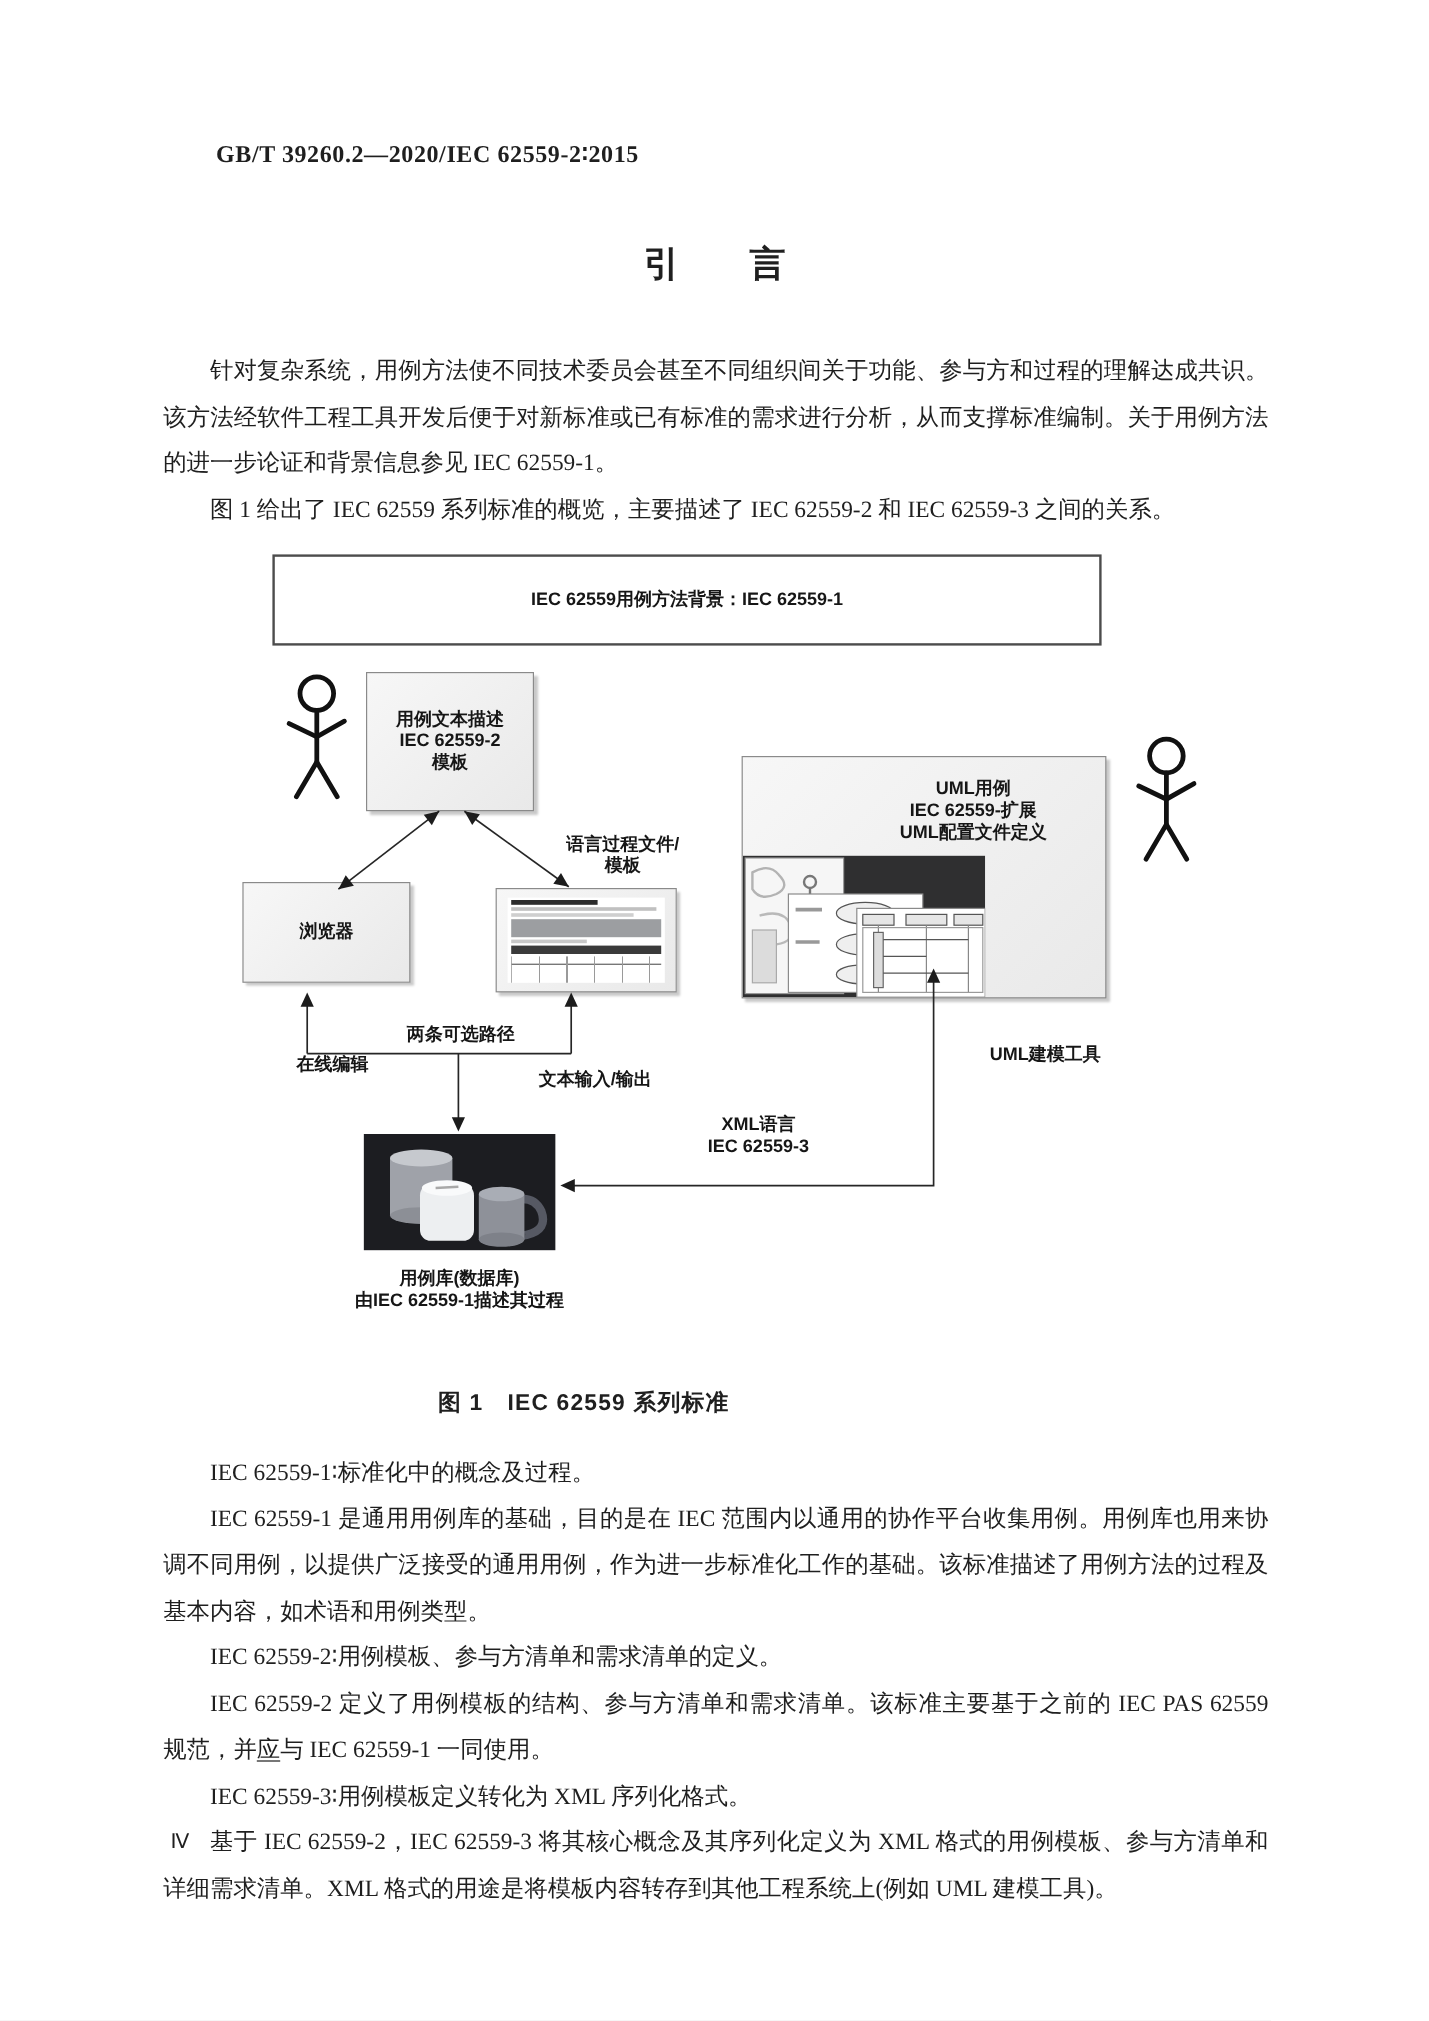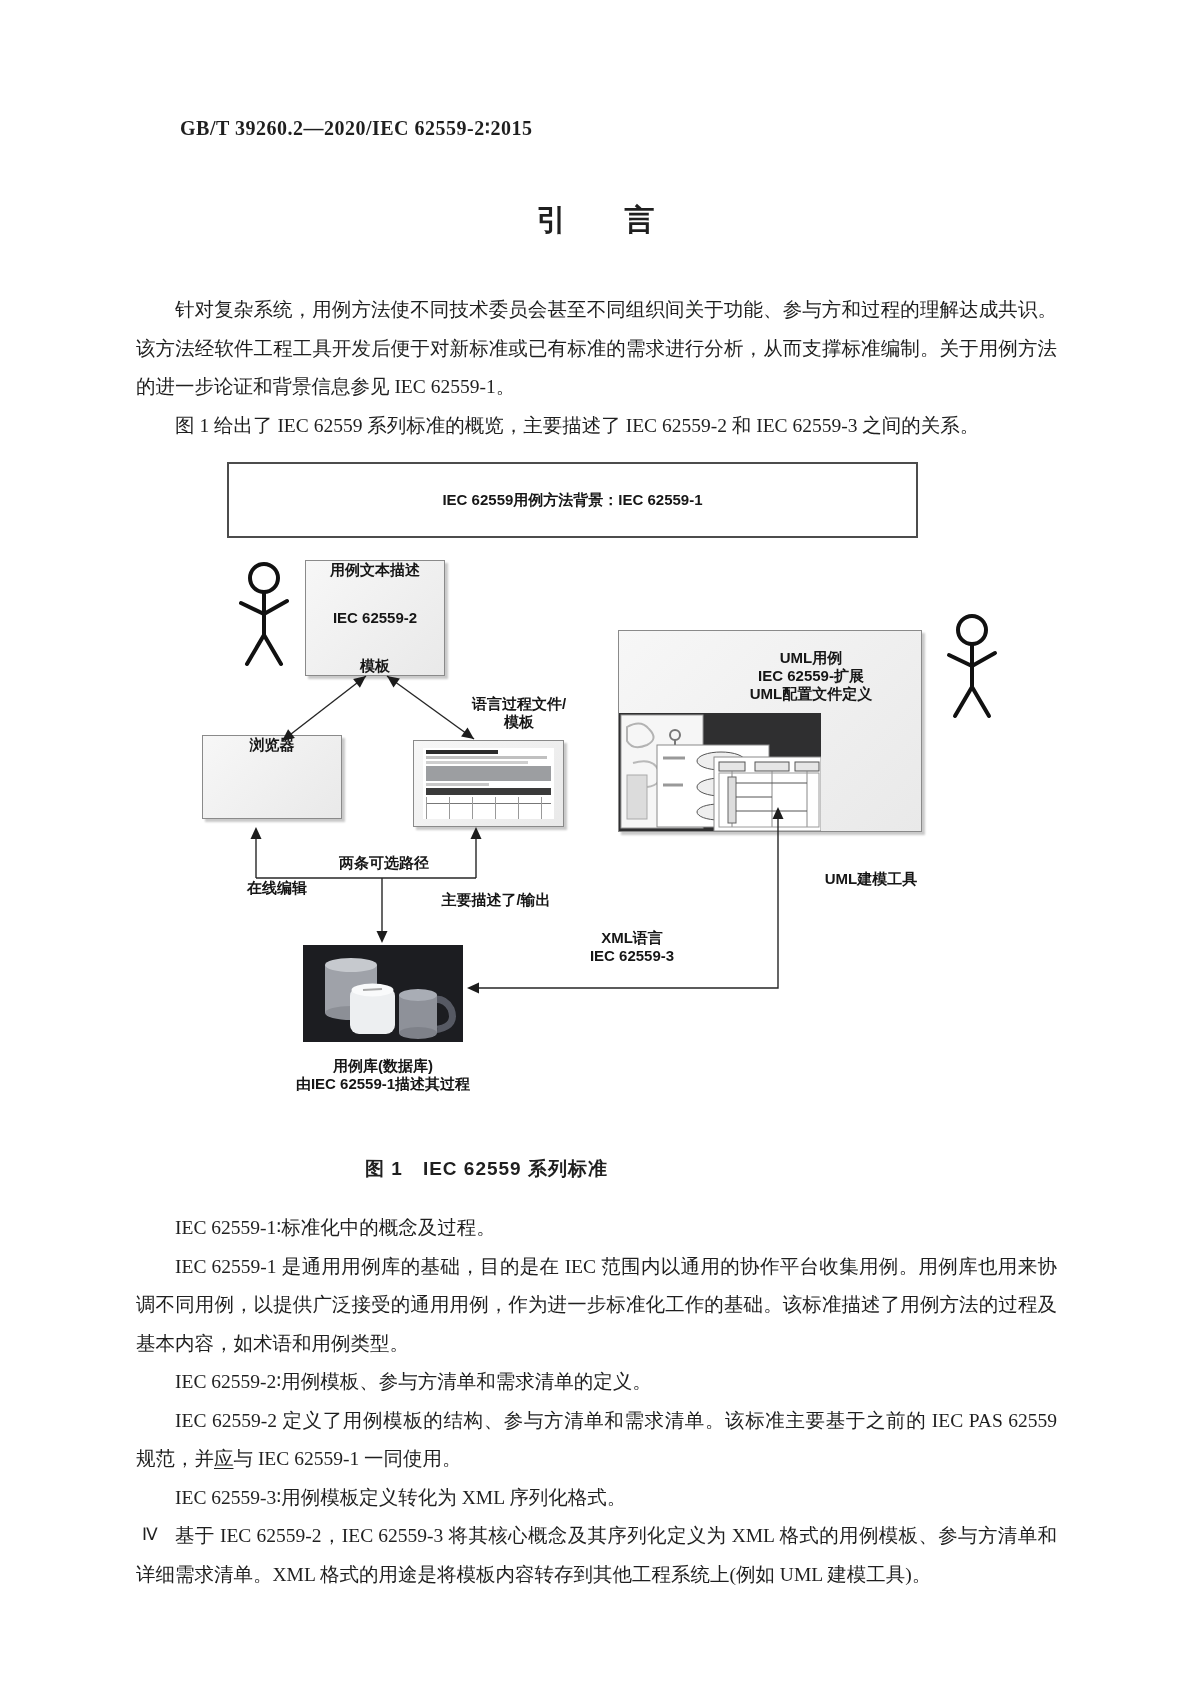--- a/index.html
+++ b/index.html
@@ -5,21 +5,21 @@
   html,body{margin:0;padding:0;background:#e8e8e8;}
   .page{position:relative;width:1191px;height:1684px;background:#ffffff;overflow:hidden;
         font-family:"Liberation Serif",serif;color:#1f1f1f;}
   .hdr{position:absolute;left:136px;top:116px;font-size:20px;font-weight:bold;letter-spacing:.5px;margin-left:44px;}
   .doc-title{position:absolute;left:0;top:200px;width:1191px;display:flex;justify-content:center;gap:58px;
              font-family:"Liberation Sans",sans-serif;font-weight:bold;font-size:30px;}
   .para{position:absolute;left:136px;width:921px;font-size:19.5px;line-height:38.5px;
         text-align:justify;text-indent:2em;margin:0;}
   .fig{position:absolute;left:136px;top:455px;width:921px;height:650px;}
   .bx{position:absolute;background:linear-gradient(135deg,#f7f7f7,#e9e9e9);border:1px solid #8a8a8a;
-      box-shadow:3px 3px 2px #c9c9c9;display:flex;flex-direction:column;align-items:center;justify-content:space-between;}
+      box-shadow:3px 3px 2px #c9c9c9;display:flex;flex-direction:column;align-items:center;justify-content:center;}
   .bx-t,.lbl{font-family:"Liberation Sans",sans-serif;font-weight:bold;font-size:15px;line-height:18px;
       color:#161616;text-align:center;white-space:nowrap;}
   .topbox{position:absolute;left:91px;top:7px;width:687px;height:72px;border:2px solid #4c4c4c;background:#fff;
       display:flex;flex-direction:row;align-items:center;justify-content:center;}
   .lblpos{position:absolute;text-align:center;}
   .arrows{position:absolute;left:0;top:0;width:921px;height:650px;pointer-events:none;}
   .shot{position:absolute;left:9px;top:7px;right:9px;bottom:7px;background:#fff;overflow:hidden;}
   .shot div{margin:2px 3px 0 3px;}
   .s-ttl{height:4px;width:55%;background:#2c2c2c;}
   .s-ln{height:3px;background:#c0c0c0;}
@@ -132,21 +132,21 @@
         <div class="s-ln" style="width:78%;background:#cfcfcf;"></div>
         <div class="s-band"></div>
         <div class="s-ln" style="width:48%;background:#c8c8c8;"></div>
         <div class="s-hdr"></div>
         <div class="s-tbl"></div>
       </div>
     </div>
 
     <div class="lbl lblpos" style="left:168px;top:399px;width:160px;">两条可选路径</div>
     <div class="lbl lblpos" style="left:76px;top:424px;width:130px;">在线编辑</div>
-    <div class="lbl lblpos" style="left:290px;top:436px;width:140px;">主要描述了/输出</div>
+    <div class="lbl lblpos" style="left:290px;top:436px;width:140px;">文本输入/输出</div>
     <div class="lbl lblpos" style="left:640px;top:415px;width:190px;">UML建模工具</div>
     <div class="lblpos" style="left:426px;top:474px;width:140px;">
       <div class="lbl">XML语言</div>
       <div class="lbl">IEC 62559-3</div>
     </div>
 
     <svg style="position:absolute;left:167px;top:490px;" width="160" height="97" viewBox="0 0 160 97">
       <rect x="0" y="0" width="160" height="97" fill="#1c1d21"></rect>
       <path d="M118,58 q22,-10 30,6 q6,16 -12,20 q-20,4 -18,-12" fill="none" stroke="#565963" stroke-width="7"></path>
       <path d="M100,88 q16,-10 34,-2" fill="none" stroke="#4d5058" stroke-width="6"></path>

